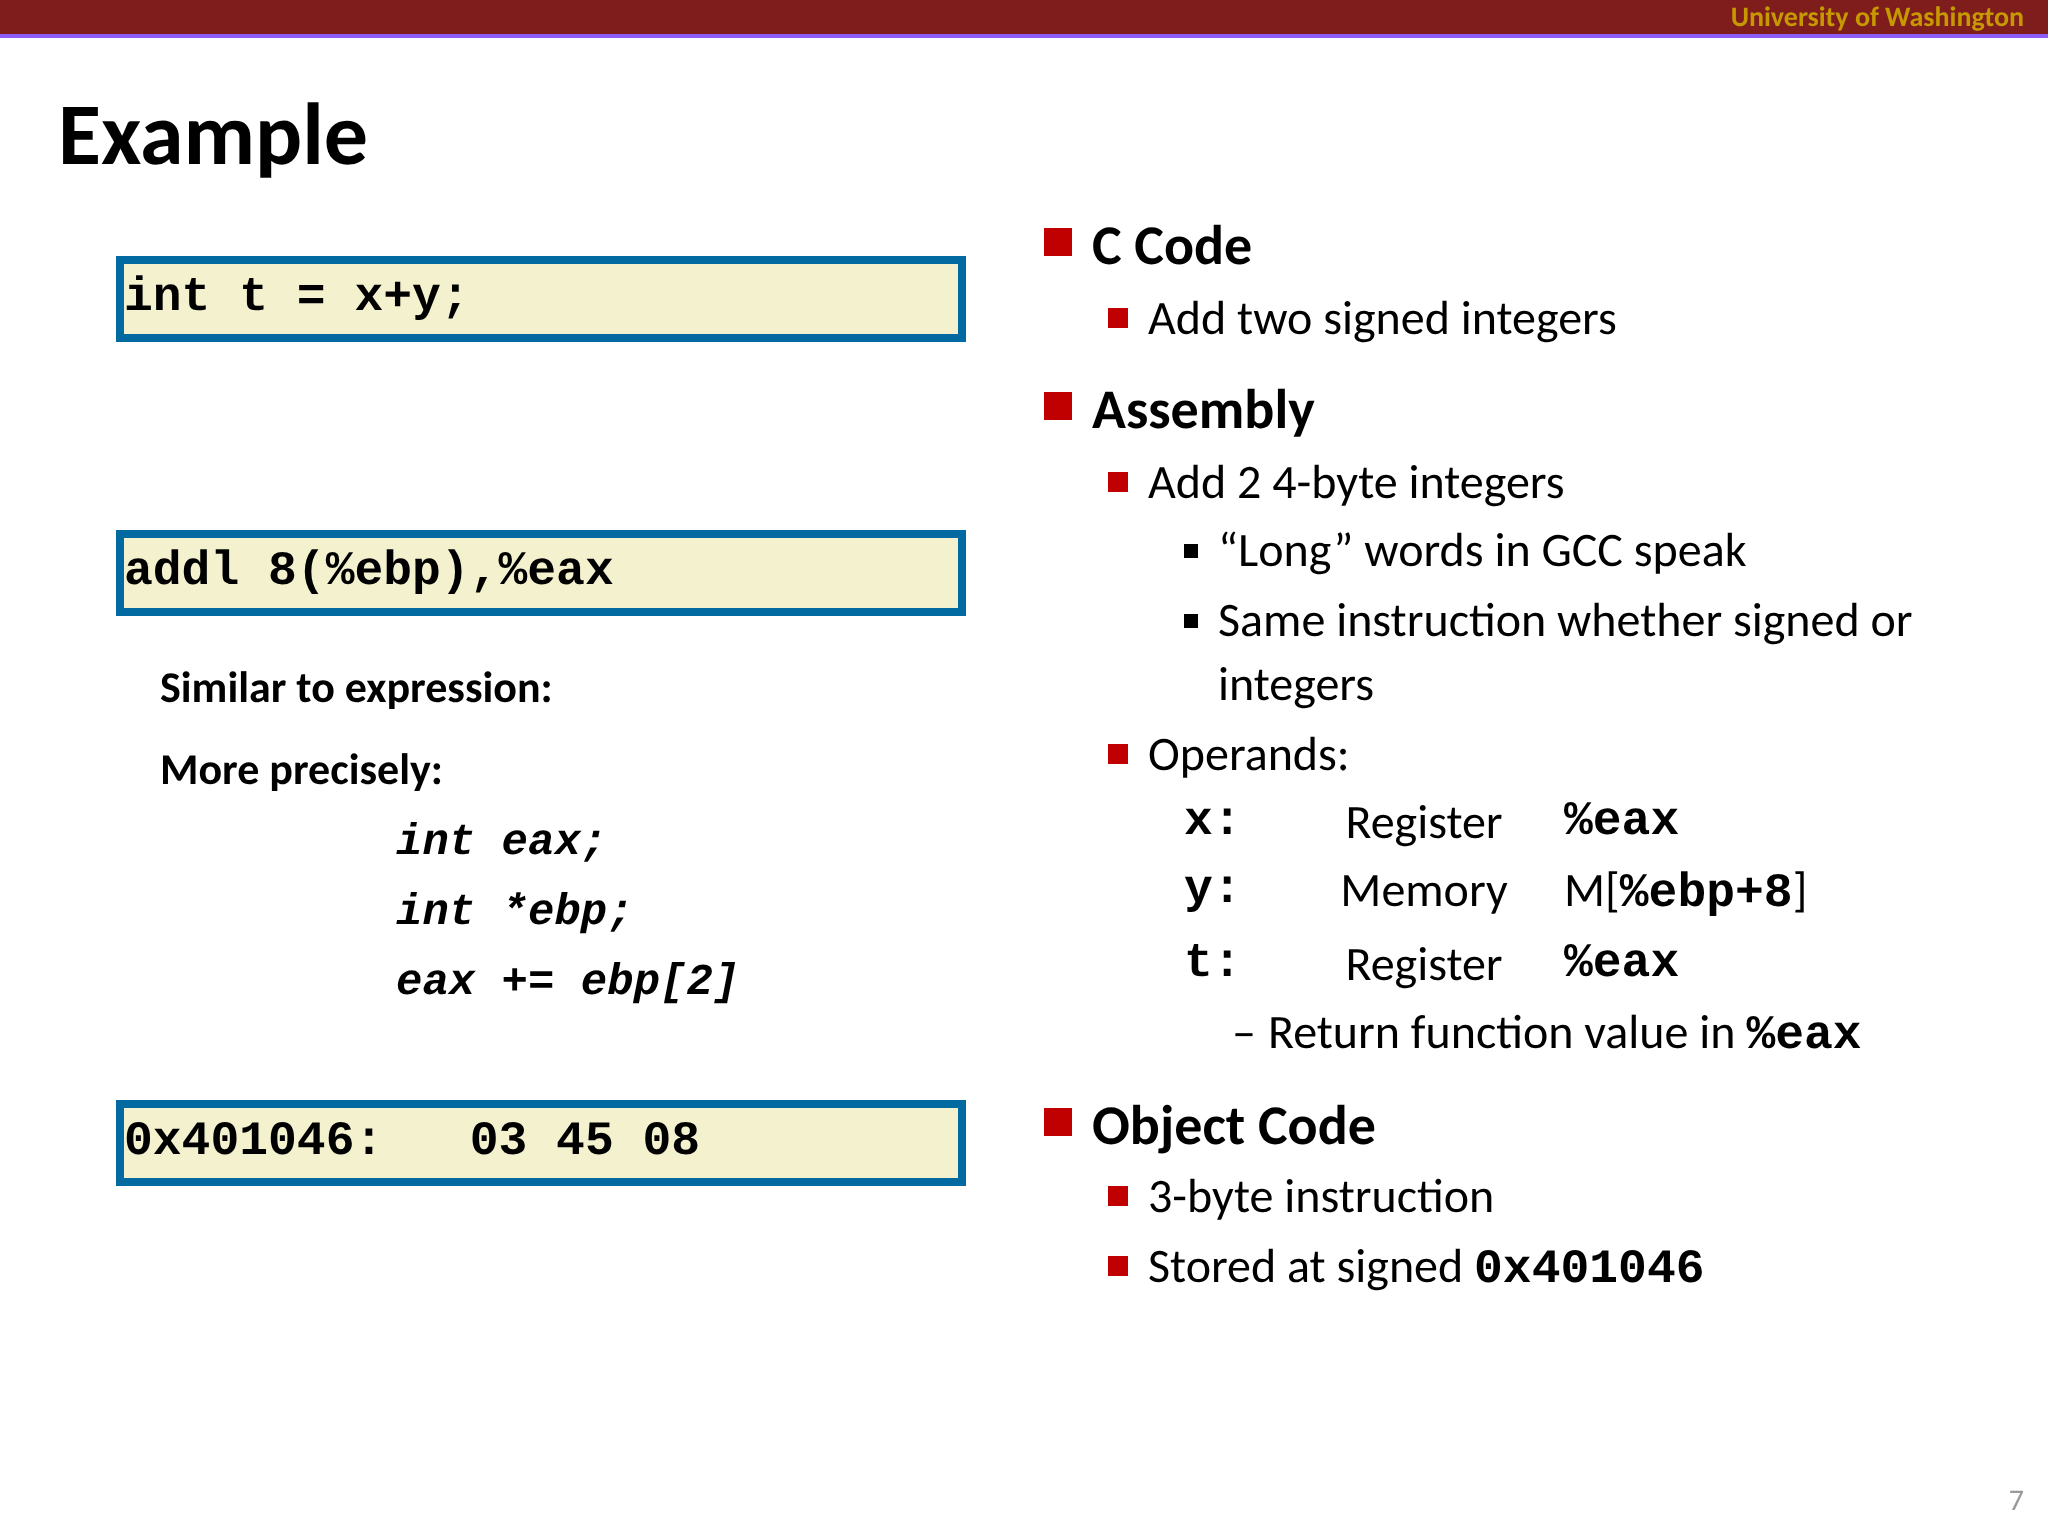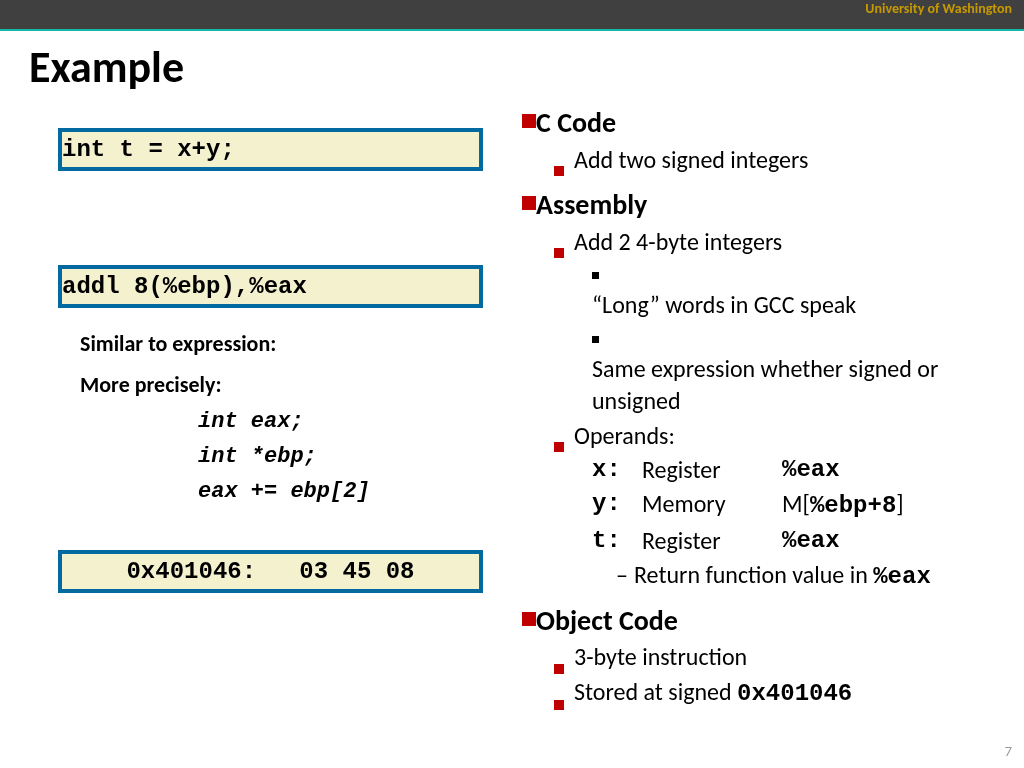--- a/index.html
+++ b/index.html
@@ -1,53 +1,53 @@
 <!DOCTYPE html>
 <html><head>
 <meta charset="utf-8">
 <style>
   * { box-sizing: border-box; margin: 0; padding: 0; }
   html, body { width: 1024px; height: 768px; font-family: Calibri, "Segoe UI", Arial, sans-serif; background: #fff; color: #000; }
   .slide { width: 1024px; height: 768px; position: relative; background: #fff; overflow: hidden; }
-  .topbar { position: absolute; top: 0; left: 0; width: 100%; height: 31px; background: #404040; border-bottom: 2px solid #14b8a6; }
+  .topbar { position: absolute; top: 0; left: 0; width: 100%; height: 19px; background: #7f1d1d; border-bottom: 2px solid #8b5cf6; }
   .branding { position: absolute; right: 12px; top: 0; height: 19px; line-height: 17px; color: #c79900; font-weight: bold; font-size: 14px; }
   .title { position: absolute; left: 29px; top: 40px; font-size: 44px; font-weight: bold; }
   .leftcol { position: absolute; left: 58px; top: 128px; width: 425px; }
   .rightcol { position: absolute; left: 522px; top: 104px; width: 480px; line-height: 1.35; }
   .codebox {
     background: #f4f1cf;
     border: 4px solid #0369a1;
     padding: 4px 0;
     font-family: "Courier New", monospace;
     font-weight: bold;
     font-size: 24px;
     white-space: pre;
   }
-  .codebox.small { font-size: 24px; text-align: center; }
+  .codebox.small { font-size: 24px; }
   .gap-tall { height: 94px; }
   .gap-med { height: 22px; }
   .subhead { font-size: 22px; font-weight: bold; margin-left: 22px; }
   .codeplain { font-family: "Courier New", monospace; font-weight: bold; font-size: 22px; white-space: pre; margin-left: 106px; line-height: 1.5; }
   .codeplain2 { font-family: "Courier New", monospace; font-weight: bold; font-size: 22px; white-space: pre; margin-left: 140px; line-height: 1.6; font-style: italic; }
-  .bullet-h1 { display: flex; align-items: flex-start; margin-bottom: 2px; }
+  .bullet-h1 { display: flex; align-items: flex-start; gap: 10px; margin-bottom: 2px; }
   .bullet-h1 .sq { width: 14px; height: 14px; background: #c00000; flex-shrink: 0; margin-top: 10px; }
   .bullet-h1 .txt { font-size: 28px; font-weight: bold; }
-  .bullet-h2 { display: flex; align-items: flex-end; gap: 10px; margin-left: 32px; margin-bottom: 2px; }
+  .bullet-h2 { display: flex; align-items: flex-start; gap: 10px; margin-left: 32px; margin-bottom: 2px; }
   .bullet-h2 .sq { width: 10px; height: 10px; background: #c00000; flex-shrink: 0; margin-top: 10px; }
   .bullet-h2 .txt { font-size: 24px; }
-  .bullet-h3 { display: flex; align-items: flex-start; gap: 10px; margin-left: 70px; margin-bottom: 2px; flex-direction: column; }
+  .bullet-h3 { display: flex; align-items: flex-start; gap: 10px; margin-left: 70px; margin-bottom: 2px; }
   .bullet-h3 .sq { width: 7px; height: 7px; background: #000; flex-shrink: 0; margin-top: 12px; }
   .bullet-h3 .txt { font-size: 24px; }
   .dash-line { margin-left: 94px; font-size: 24px; display: flex; gap: 6px; }
   .dash-line .dash { flex-shrink: 0; }
   .mono { font-family: "Courier New", monospace; font-weight: bold; }
   .operand-grid { margin-left: 70px; }
   .operand-row { display: flex; font-size: 24px; margin-bottom: 2px; }
   .operand-row .c1 { width: 50px; font-family: "Courier New", monospace; font-weight: bold; }
-  .operand-row .c2 { width: 140px; }
+  .operand-row .c2 { width: 140px; text-align: center; }
   .operand-row .c3 { }
   .pagenum { position: absolute; right: 12px; bottom: 8px; font-size: 15px; color: #999; }
 </style>
 </head>
 <body>
 
 <div class="slide">
 
   <div class="topbar">
     <div class="branding">University of Washington</div>
@@ -92,21 +92,21 @@
     <div class="bullet-h2">
       <span class="sq"></span>
       <span class="txt">Add 2 4-byte integers</span>
     </div>
     <div class="bullet-h3">
       <span class="sq"></span>
       <span class="txt">“Long” words in GCC speak</span>
     </div>
     <div class="bullet-h3">
       <span class="sq"></span>
-      <span class="txt">Same expression whether signed or unsigned</span>
+      <span class="txt">Same instruction whether signed or integers</span>
     </div>
     <div class="bullet-h2">
       <span class="sq"></span>
       <span class="txt">Operands:</span>
     </div>
 
     <div class="operand-grid">
       <div class="operand-row">
         <span class="c1">x:</span>
         <span class="c2">Register</span>

